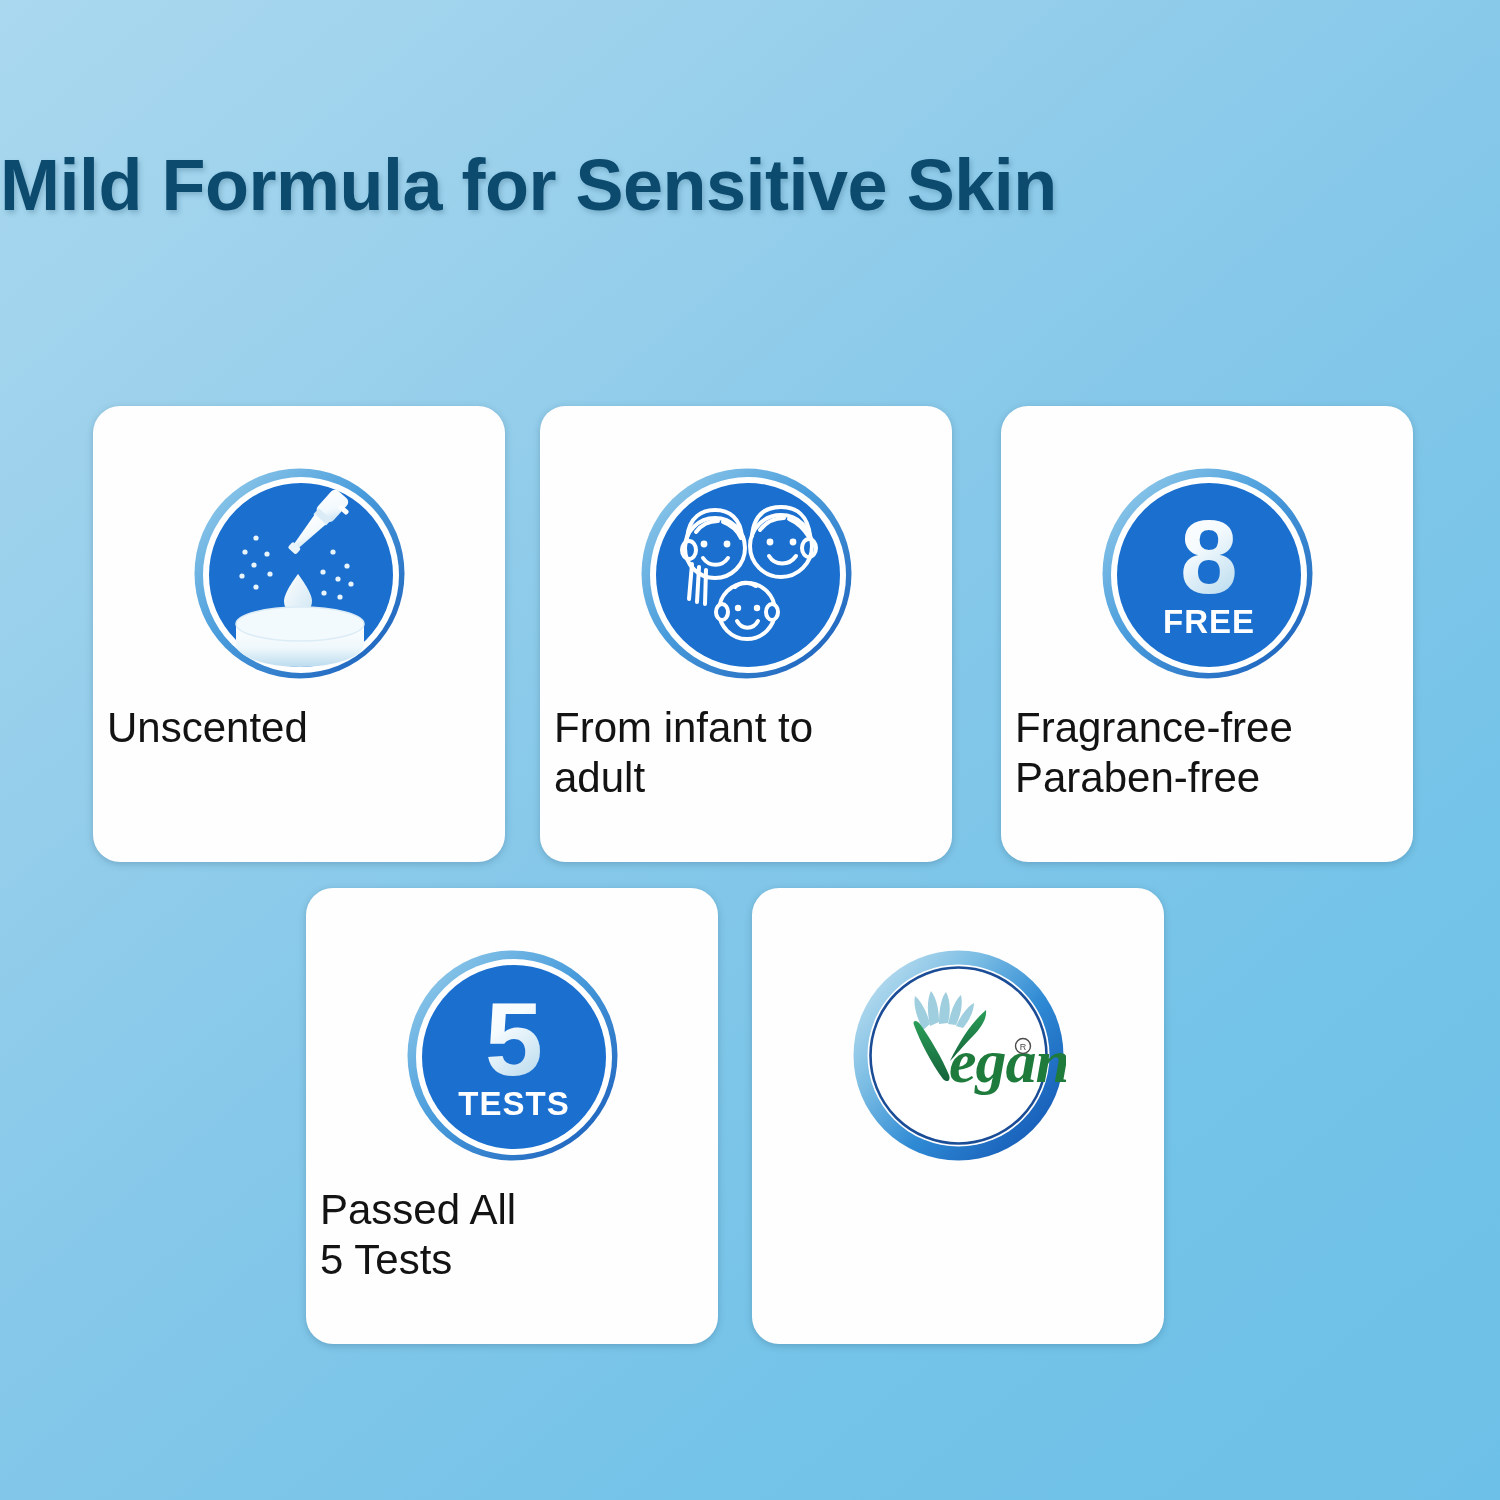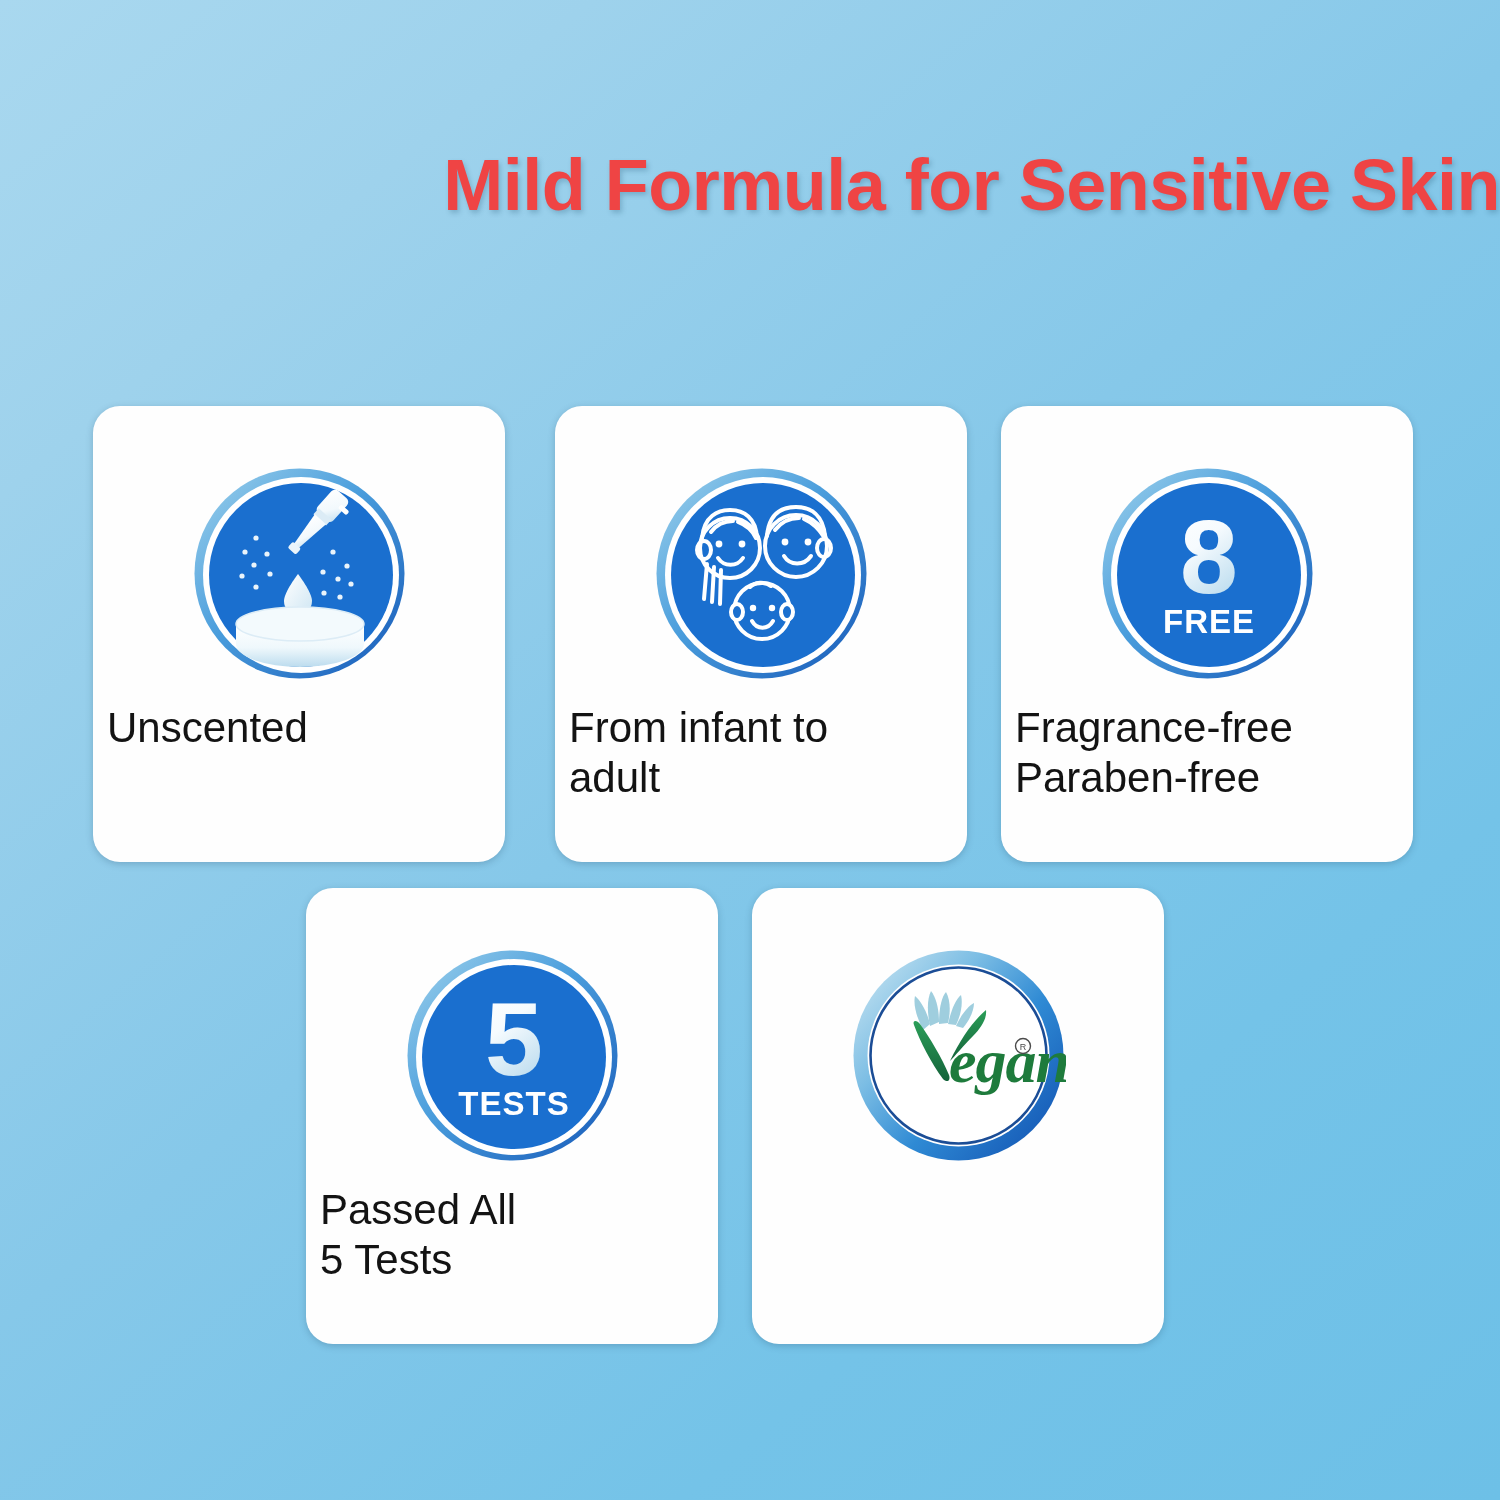--- a/index.html
+++ b/index.html
@@ -21,45 +21,45 @@
     height: 1500px;
     position: relative;
   }
 
   
   .title {
     position: absolute;
     left: 0;
     top: 144px;
     width: 1500px;
-    text-align: right;
+    text-align: left;
     font-size: 72px;
     font-weight: bold;
-    color: #ef4444;
+    color: #0c4a6e;
     letter-spacing: -0.5px;
     text-shadow: 2px 3px 5px rgba(40, 90, 120, 0.28);
     white-space: nowrap;
   }
 
   
   .card {
     position: absolute;
     background: #fefefe;
     border-radius: 27px;
     box-shadow: 0 2px 7px rgba(30, 70, 100, 0.26);
     display: flex;
     flex-direction: column;
     align-items: center;
   }
 
   .card-r1 { top: 406px; width: 412px; height: 456px; }
   .card-r2 { top: 888px; width: 412px; height: 456px; }
 
   .c1 { left: 93px; }
-  .c2 { left: 555px; }
+  .c2 { left: 540px; border-radius: 25px; }
   .c3 { left: 1001px; }
   .c4 { left: 306px; }
   .c5 { left: 752px; }
 
   .badge-wrap {
     margin-top: 60px;
     width: 215px;
     height: 215px;
     position: relative;
   }

